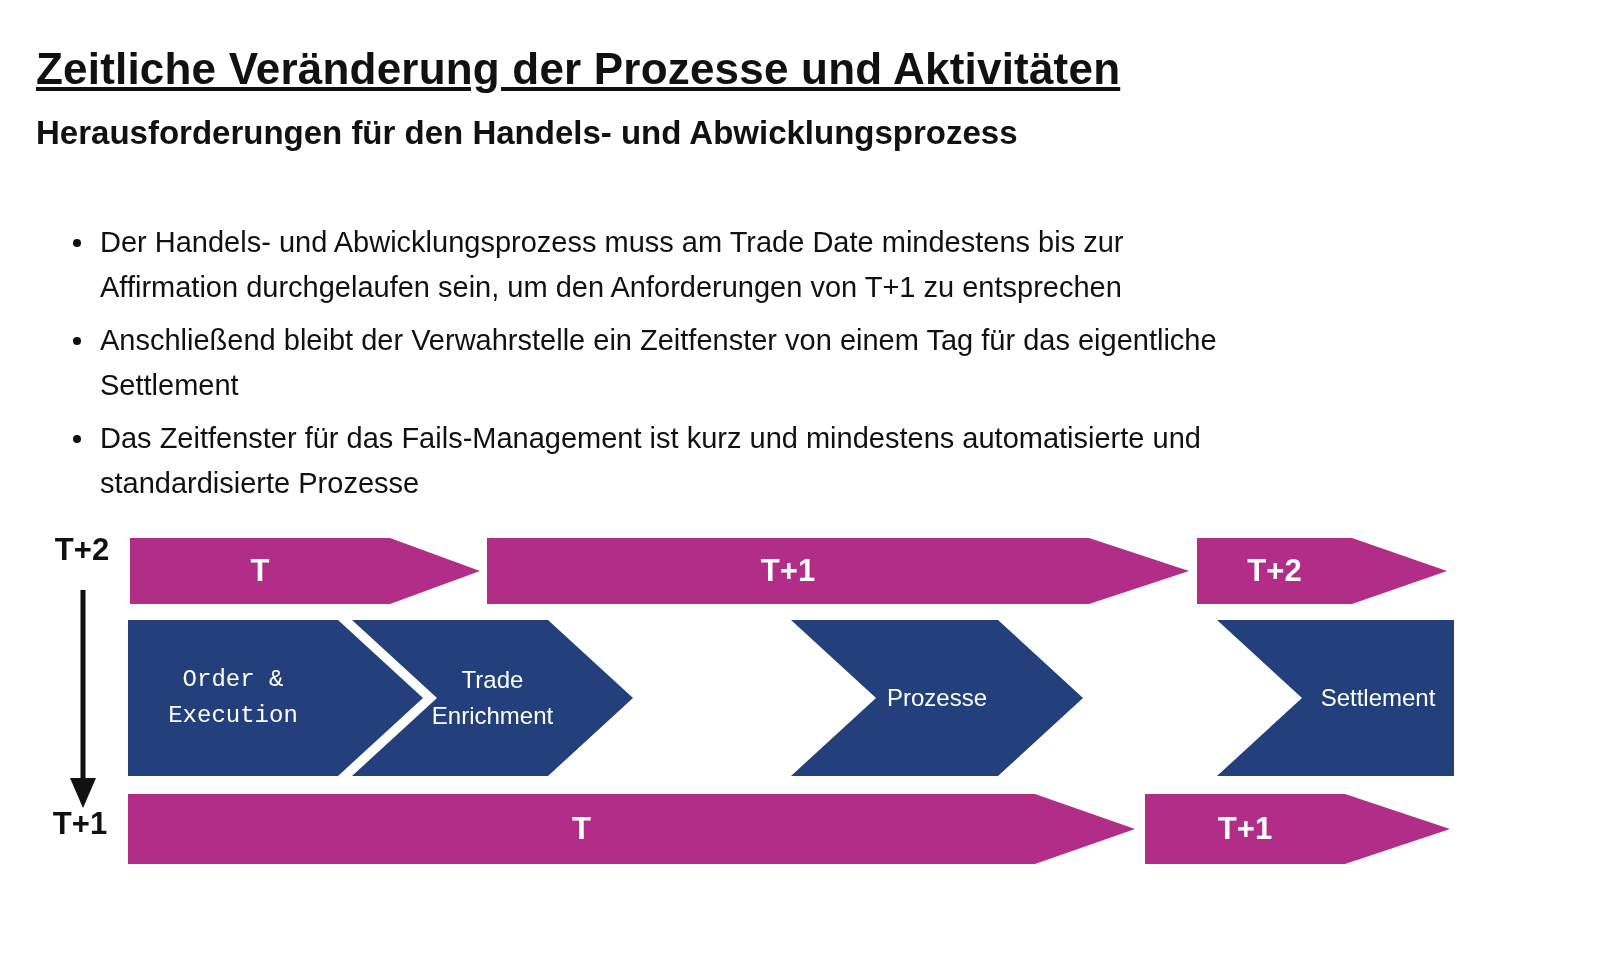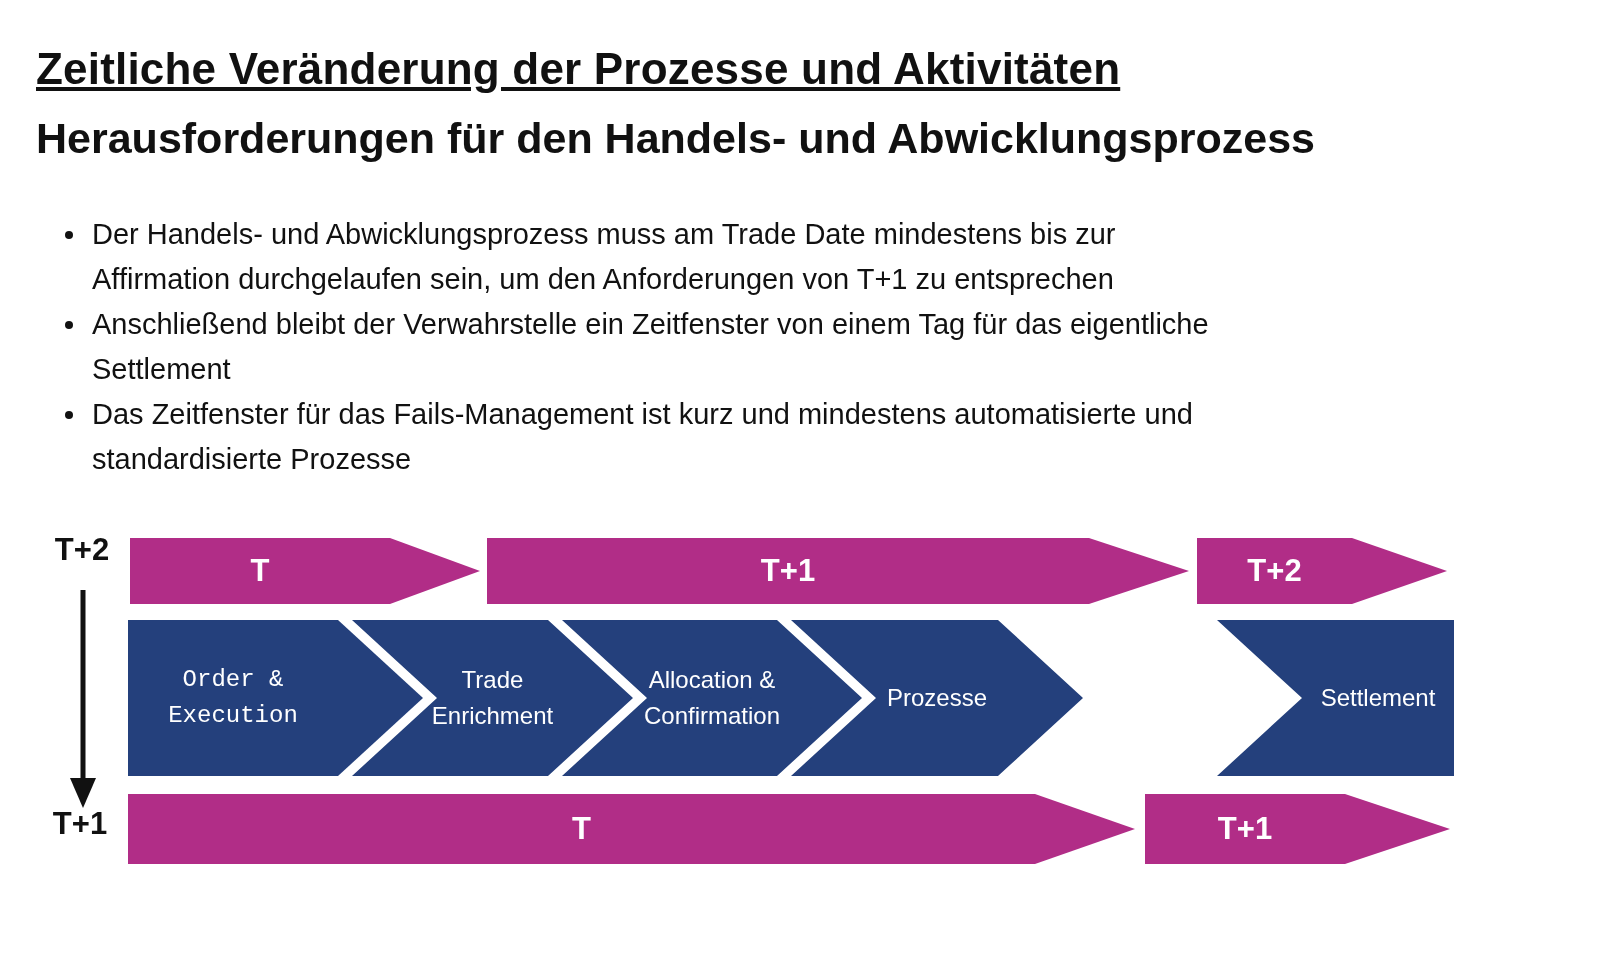--- a/index.html
+++ b/index.html
@@ -7,28 +7,28 @@
     width:1600px;height:960px;background:#ffffff;overflow:hidden;
     font-family:"Liberation Sans", sans-serif;color:#111111;
     position:relative;
   }
   .title{
     position:absolute;left:36px;top:44px;margin:0;
     font-size:44px;font-weight:bold;color:#111111;letter-spacing:0.2px;text-decoration:underline;
   }
   .subtitle{
     position:absolute;left:36px;top:114px;margin:0;
-    font-size:43px;font-weight:bold;color:#111111;
+    font-size:33px;font-weight:bold;color:#111111;
   }
   .bullets{
     position:absolute;left:92px;top:212px;margin:0;padding:0;
     list-style:none;width:1360px;
   }
   .bullets li{
-    position:relative;margin:0;padding:0;
+    position:relative;margin:8px;padding:0;
     font-size:29px;line-height:45px;color:#111111;
   }
   .bullets li::before{
     content:"";position:absolute;left:-27px;top:19px;
     width:8px;height:8px;border-radius:50%;background:#111111;
   }
   .bullet-text{white-space:pre-line;}
 
   .diagram{position:absolute;left:0;top:0;width:1600px;height:919px;}
 
@@ -112,24 +112,20 @@
     </div>
 
     <div class="step step-first" style="left:128px;width:295px">
       <span>Order &amp;
 Execution</span>
     </div>
     <div class="step step-mid" style="left:352px;width:281px">
       <span>Trade
 Enrichment</span>
     </div>
-    <div class="step step-mid" style="left:562px;width:300px">
-      <span>Allocation &amp;
-Confirmation</span>
-    </div>
     <div class="step step-mid" style="left:791px;width:292px">
       <span>Prozesse</span>
     </div>
     <div class="step step-last" style="left:1217px;width:237px">
       <span>Settlement</span>
     </div>
 
     <div class="marrow" style="left:128px;top:794px;width:1007px;height:70px;--head:100px">
       <span>T</span>
     </div>

